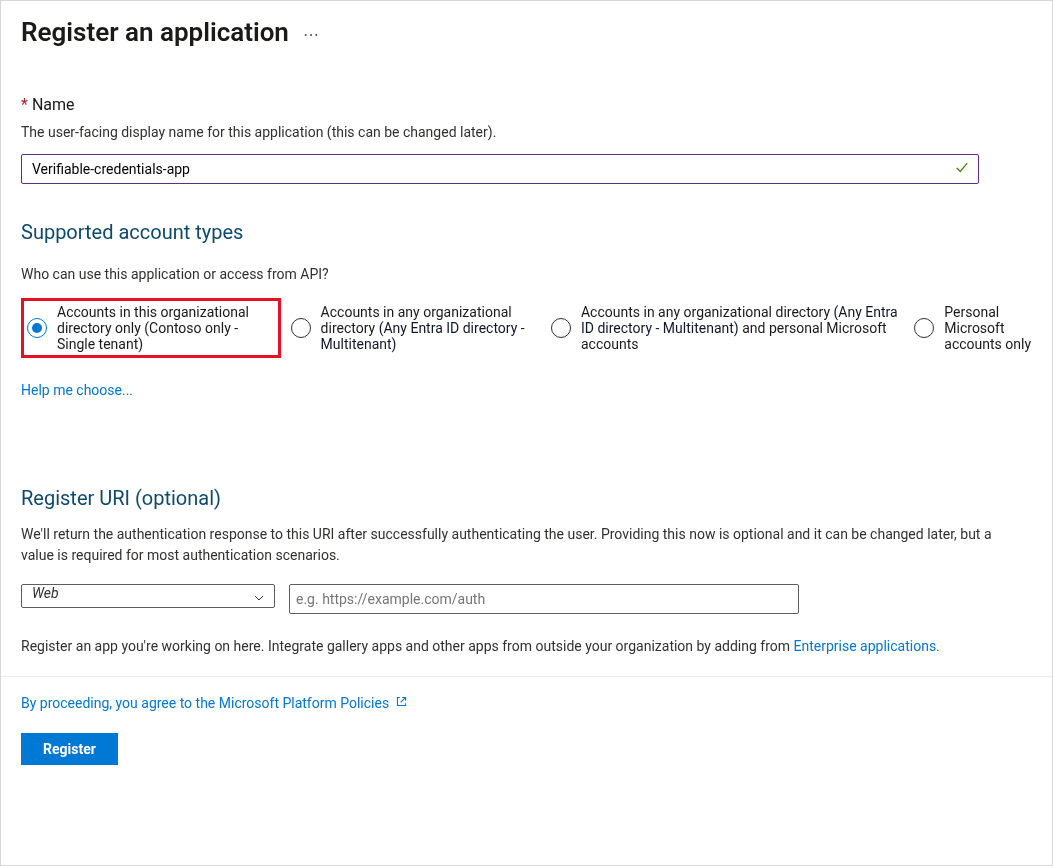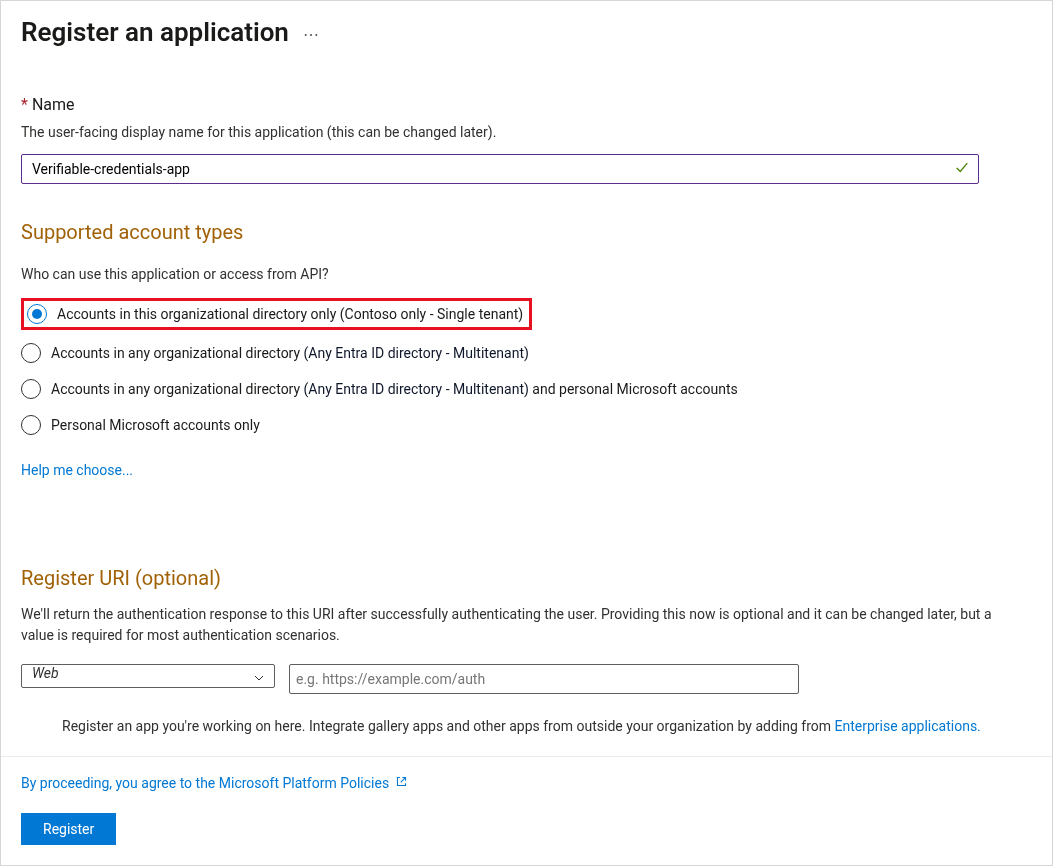--- a/index.html
+++ b/index.html
@@ -73,31 +73,30 @@
     .check-icon {
       position: absolute;
       right: 10px;
       top: 50%;
       transform: translateY(-50%);
       color: #498205;
     }
     .section-heading {
       font-size: 20px;
       font-weight: 400;
-      color: #a16207;
+      color: #0c4a6e;
       margin-bottom: 22px;
     }
     .section-question {
       font-size: 14px;
       color: #323130;
       margin-bottom: 16px;
     }
     .radio-group {
       display: flex;
-      flex-direction: column;
       gap: 10px;
     }
     .radio-row {
       display: flex;
       align-items: center;
       gap: 10px;
       padding: 3px 0;
     }
     .radio-row.highlighted {
       border: 3px solid #e81123;
@@ -185,21 +184,20 @@
       border-radius: 2px;
       font-family: inherit;
     }
     .uri-input::placeholder {
       color: #767676;
     }
     .register-note {
       font-size: 14px;
       color: #323130;
       margin-bottom: 22px;
-      margin-left: 41px;
     }
     .footer-divider {
       border: none;
       border-top: 1px solid #edebe9;
       margin: 0 -20px 18px -20px;
     }
     .policy-link {
       display: inline-flex;
       align-items: center;
       gap: 6px;
@@ -207,21 +205,21 @@
     }
     .external-icon {
       color: #0078d4;
     }
     .register-button {
       background: #0078d4;
       color: #ffffff;
       border: none;
       padding: 8px 22px;
       font-size: 14px;
-      font-weight: 400;
+      font-weight: 700;
       cursor: pointer;
       font-family: inherit;
     }
   </style>
 </head>
 <body>
 
 <div class="content">
 
   <div class="page-header">

